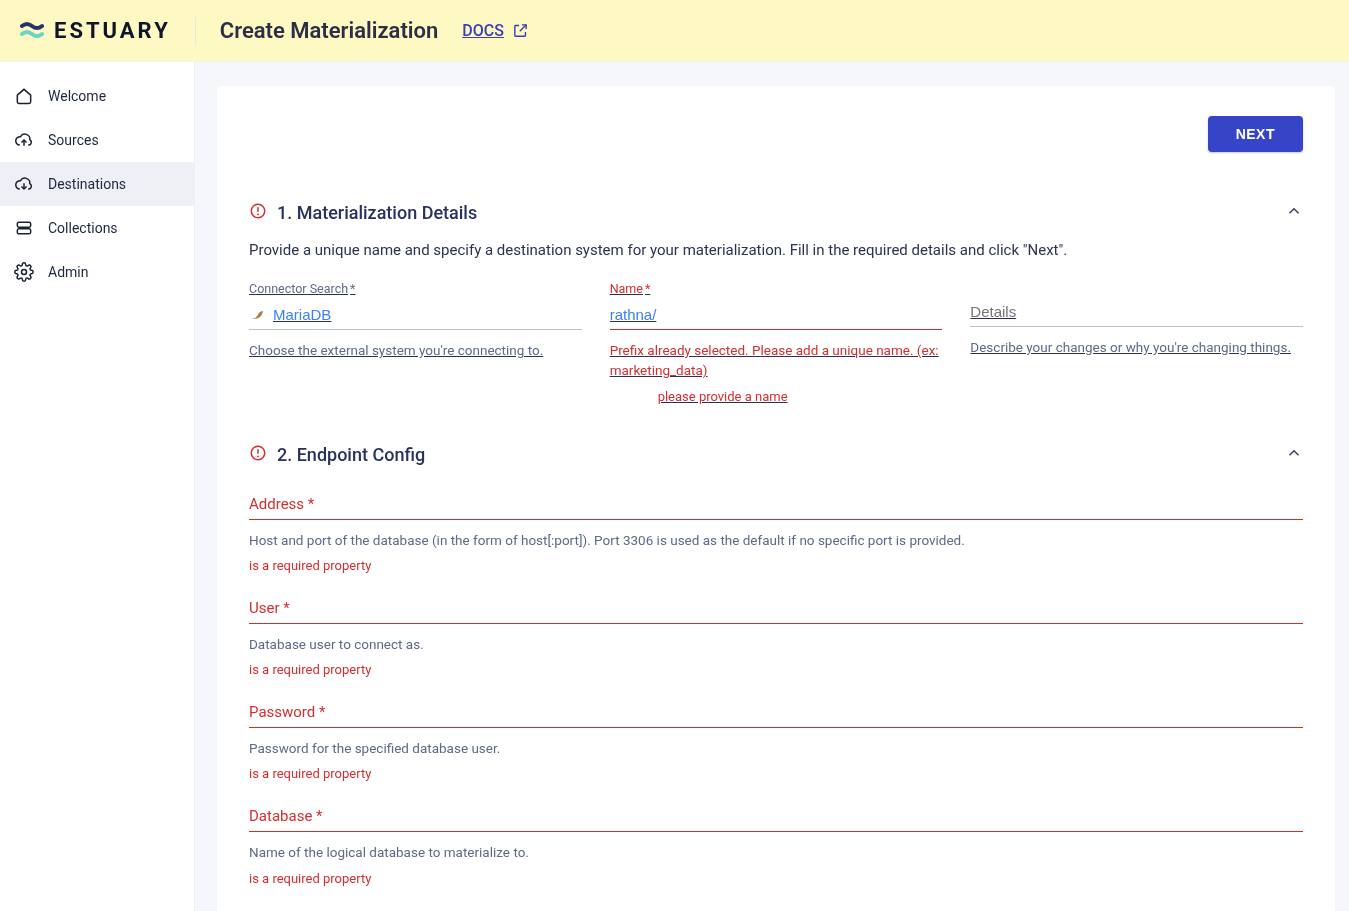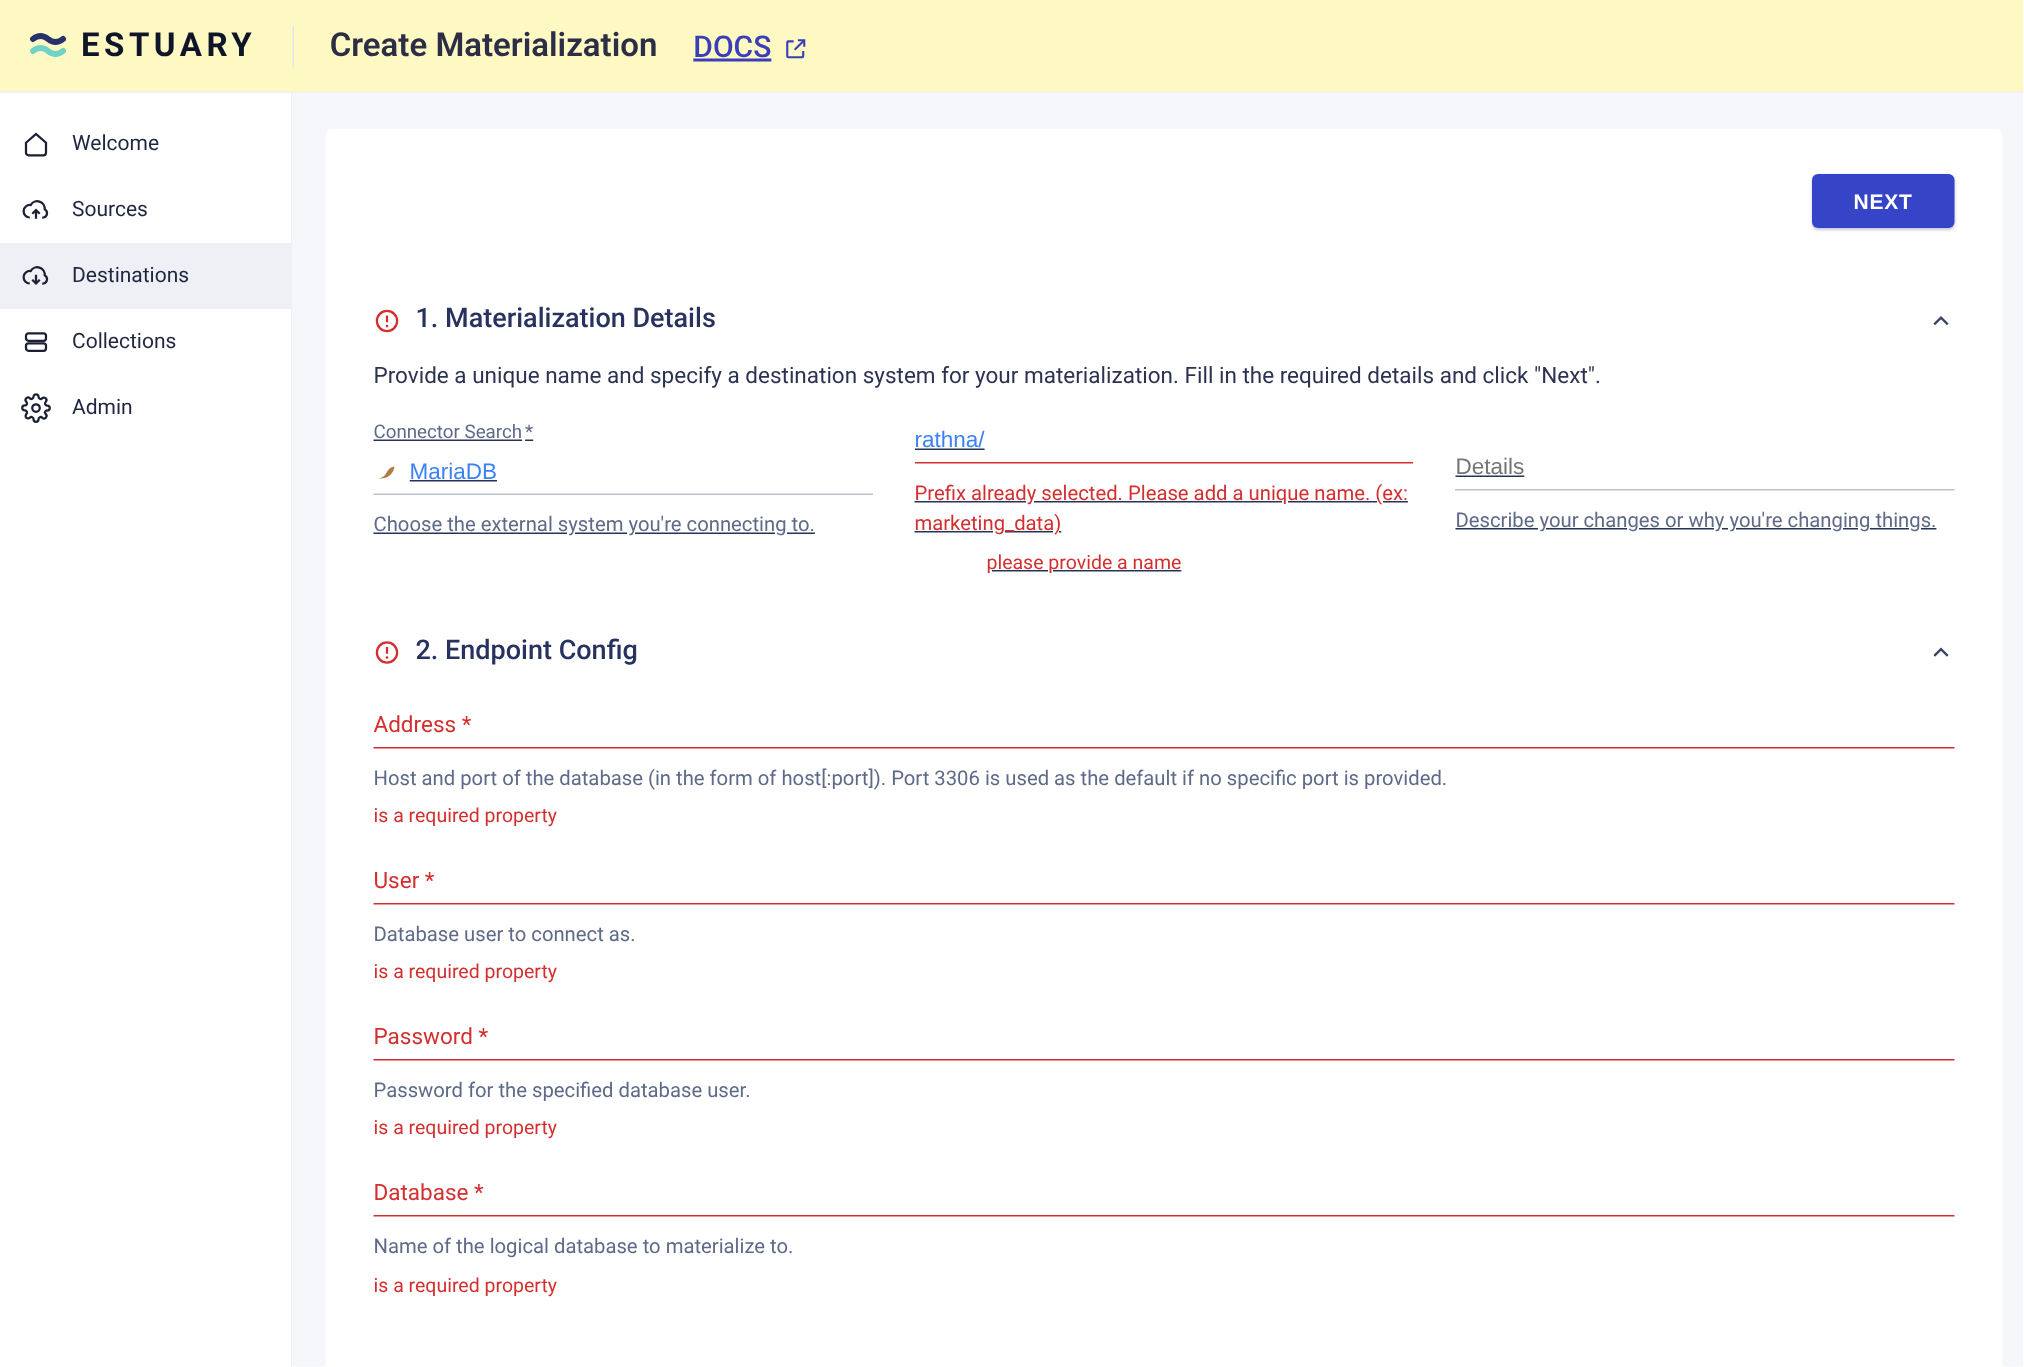--- a/index.html
+++ b/index.html
@@ -24,21 +24,21 @@
   .app{display:flex;flex-direction:column;min-height:100vh;}
   .topbar{
     display:flex;align-items:center;gap:24px;
     height:62px;padding:0 20px;background:#fef9c3;border-bottom:1px solid #edf0f6;
   }
   .logo{display:flex;align-items:center;gap:10px;}
   .logo-mark{width:24px;height:24px;}
   .logo-text{font-weight:700;font-size:22px;letter-spacing:3px;color:#10162a;}
   .vline{width:1px;height:28px;background:#e3e6ef;}
   .title{font-size:22px;font-weight:600;color:#2b2e45;}
-  .docs-link{display:flex;align-items:center;gap:8px;color:#3a3fb9;text-decoration:underline;font-weight:500;font-size:20px;cursor:pointer;}
+  .docs-link{display:flex;align-items:center;gap:8px;color:#3a3fb9;text-decoration:underline;font-weight:500;font-size:16px;cursor:pointer;}
   .docs-link .ext{width:17px;height:17px;}
   .below-top{display:flex;flex:1;min-height:0;}
   .sidebar{
     width:195px;border-right:1px solid #edf0f6;background:#fff;display:flex;flex-direction:column;
   }
   .nav{padding-top:12px;}
   .nav-item{
     display:flex;align-items:center;gap:14px;
     height:44px;padding:0 14px;color:#1f2640;font-size:14px;cursor:pointer;
   }
@@ -47,21 +47,21 @@
   .sidebar-spacer{flex:1;}
   .content{flex:1;background:var(--bg);padding:24px 14px 24px 22px;overflow:auto;}
   .card{background:var(--card);border-radius:4px;padding:30px 32px 40px 32px;}
   .header-actions{display:flex;justify-content:flex-end;margin-bottom:50px;}
   .btn-next{
     background:#3644c8;color:#fff;border:none;border-radius:4px;
     padding:10px 28px;font-size:14px;font-weight:700;letter-spacing:.5px;
     cursor:pointer;box-shadow:0 1px 2px rgba(30,40,120,.25);
   }
   .section{margin-bottom:40px;}
-  .section-header{display:flex;align-items:flex-end;gap:10px;cursor:pointer;}
+  .section-header{display:flex;align-items:flex-start;gap:10px;cursor:pointer;}
   .warn-icon{width:18px;height:18px;color:var(--red);flex-shrink:0;}
   .section-title{font-size:18px;font-weight:500;color:#27325e;flex:1;}
   .chevron{width:18px;height:18px;color:#3a4367;}
   .section-desc{margin:18px 0 22px 0;font-size:15px;color:#2c3352;}
   .row{display:grid;grid-template-columns:1fr 1fr 1fr;gap:28px;text-decoration:underline;}
   .field{display:flex;flex-direction:column;}
   .label{font-size:12.5px;color:#5e6a87;margin-bottom:6px;}
   .label.required::after{content:'*';margin-left:2px;}
   .label.err{color:var(--red);}
   .label.err.required::after{color:var(--red);}
@@ -199,20 +199,21 @@
                   <svg viewBox="0 0 24 24" width="16" height="16">
                       <path d="M3 18c5 0 8-2 10-6 2-4 5-6 8-6-1 6-4 9-8 11-3 1-7 1-10 1z" fill="#b07d4a"></path>
                     </svg>
                 </span>
                 <input type="text" value="MariaDB" style="">
               </div>
               <div class="helper">Choose the external system you're connecting to.</div>
             </div>
 
             <div class="field">
+              <span class="label required err">Name</span>
               <div class="input-wrap err">
                 <input type="text" value="rathna/" style="">
               </div>
               <div class="helper err">Prefix already selected. Please add a unique name. (ex: marketing_data)</div>
               <div class="err-msg">please provide a name</div>
             </div>
 
             <div class="field">
               <div style="height:18px;"></div>
               <div class="input-wrap" style="border-bottom-color:#b9c0d1;">

